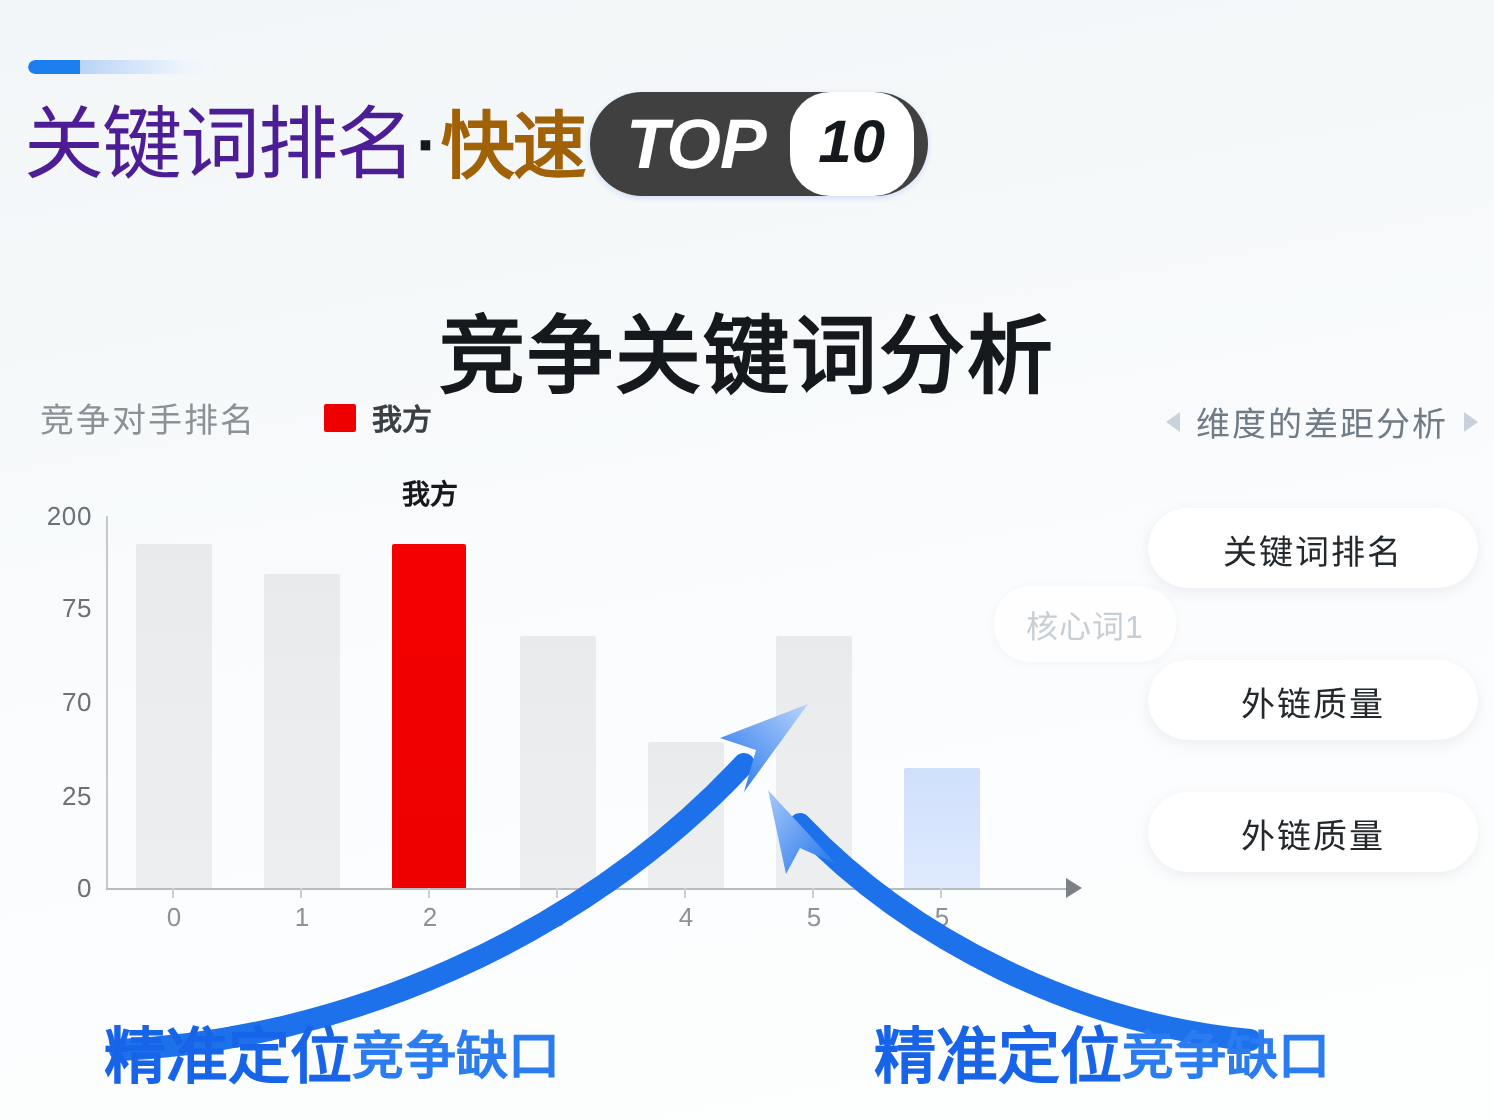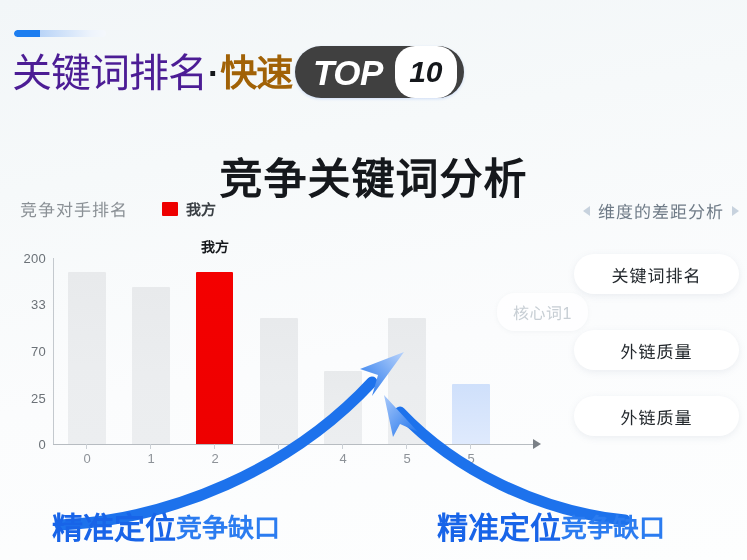--- a/index.html
+++ b/index.html
@@ -380,21 +380,21 @@
   <div class="right-header">
     <span class="rh-arrow left"></span>
     <span class="rh-text">维度的差距分析</span>
     <span class="rh-arrow right"></span>
   </div>
 
   <div class="chart">
 
     <div class="y-axis-labels">
       <span class="y-axis-label" style="top:10px;">200</span>
-      <span class="y-axis-label" style="top:56px;">33</span>
+      <span class="y-axis-label" style="top:56px;">75</span>
       <span class="y-axis-label" style="top:103px;">70</span>
       <span class="y-axis-label" style="top:150px;">25</span>
       <span class="y-axis-label" style="top:196px;">0</span>
     </div>
 
     <div class="axis-v"></div>
     <div class="axis-h"></div>
     <div class="axis-h-arrow"></div>
 
     <div class="plot">

